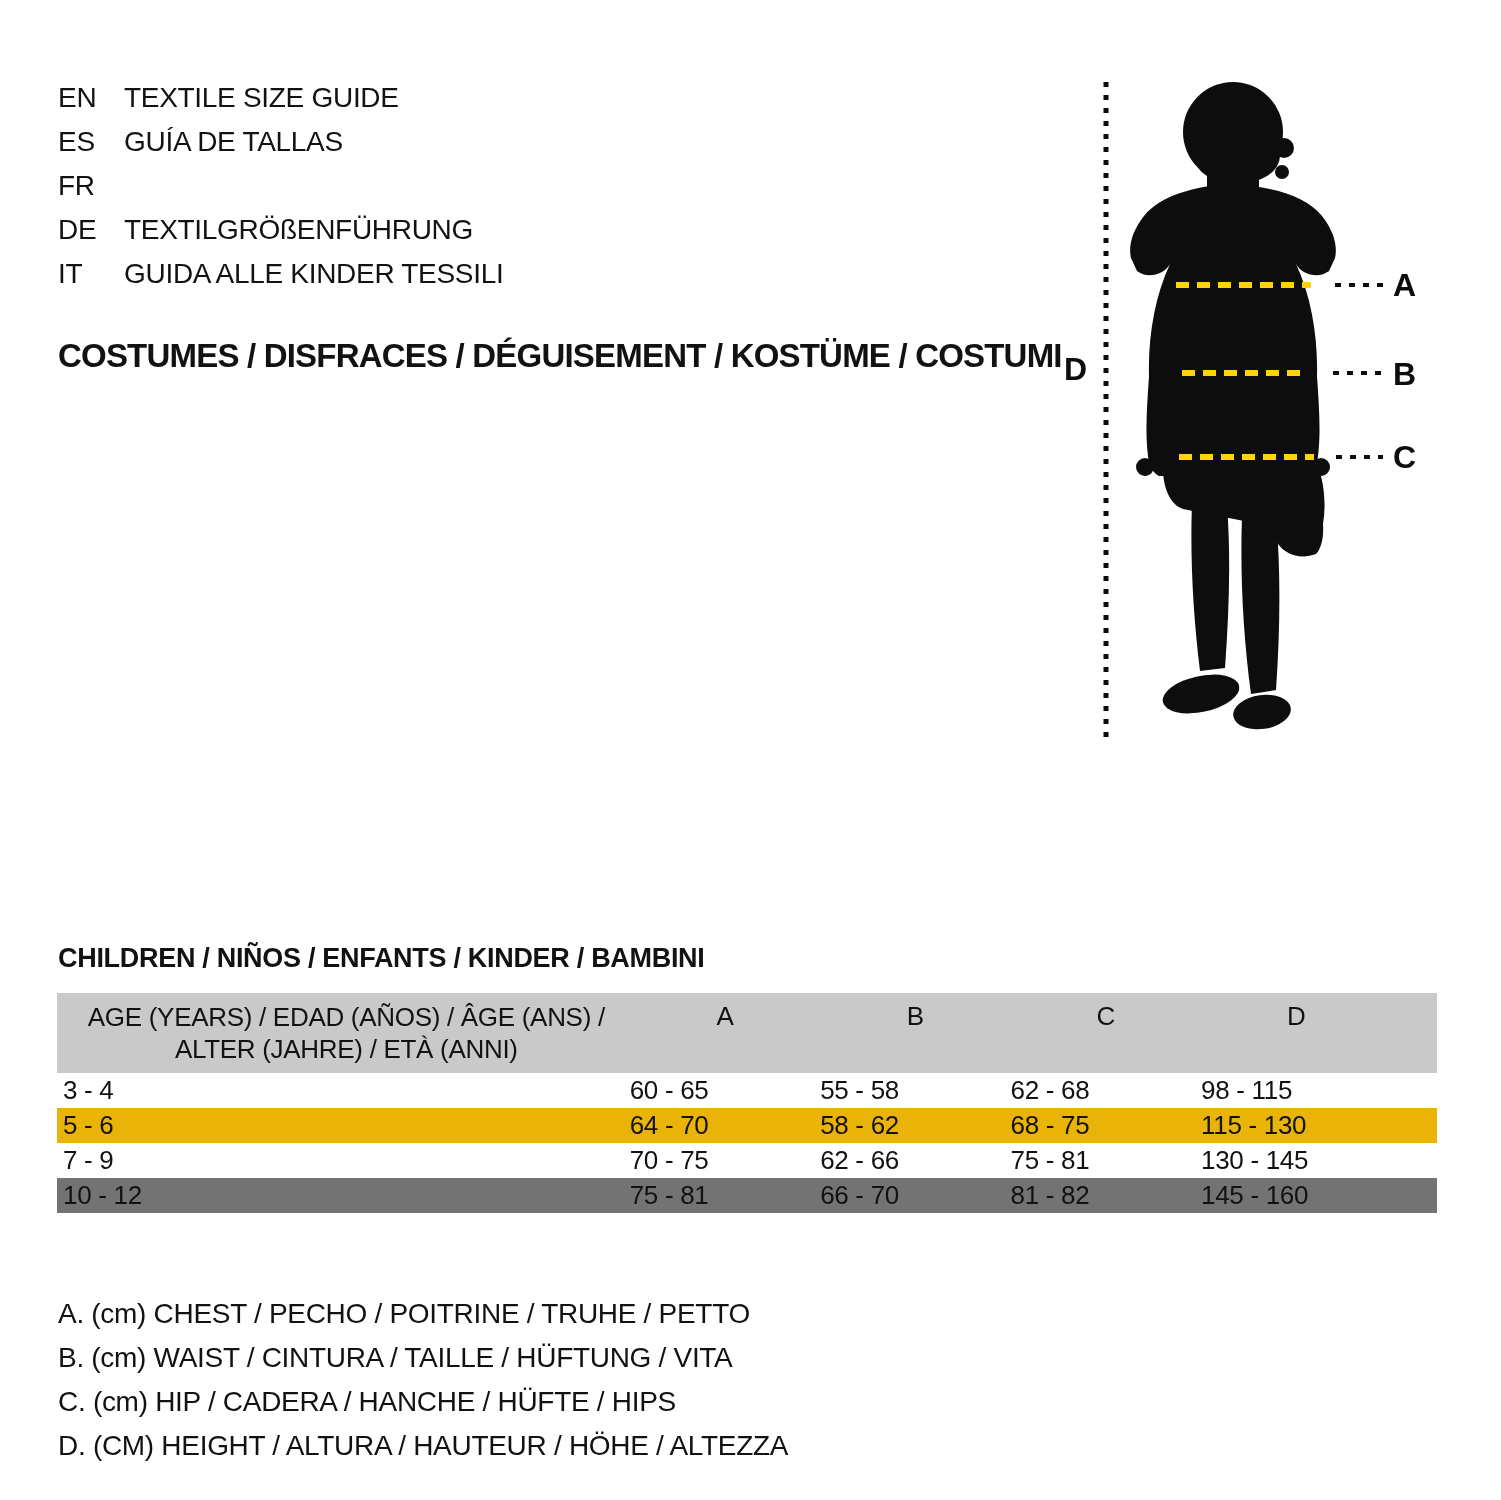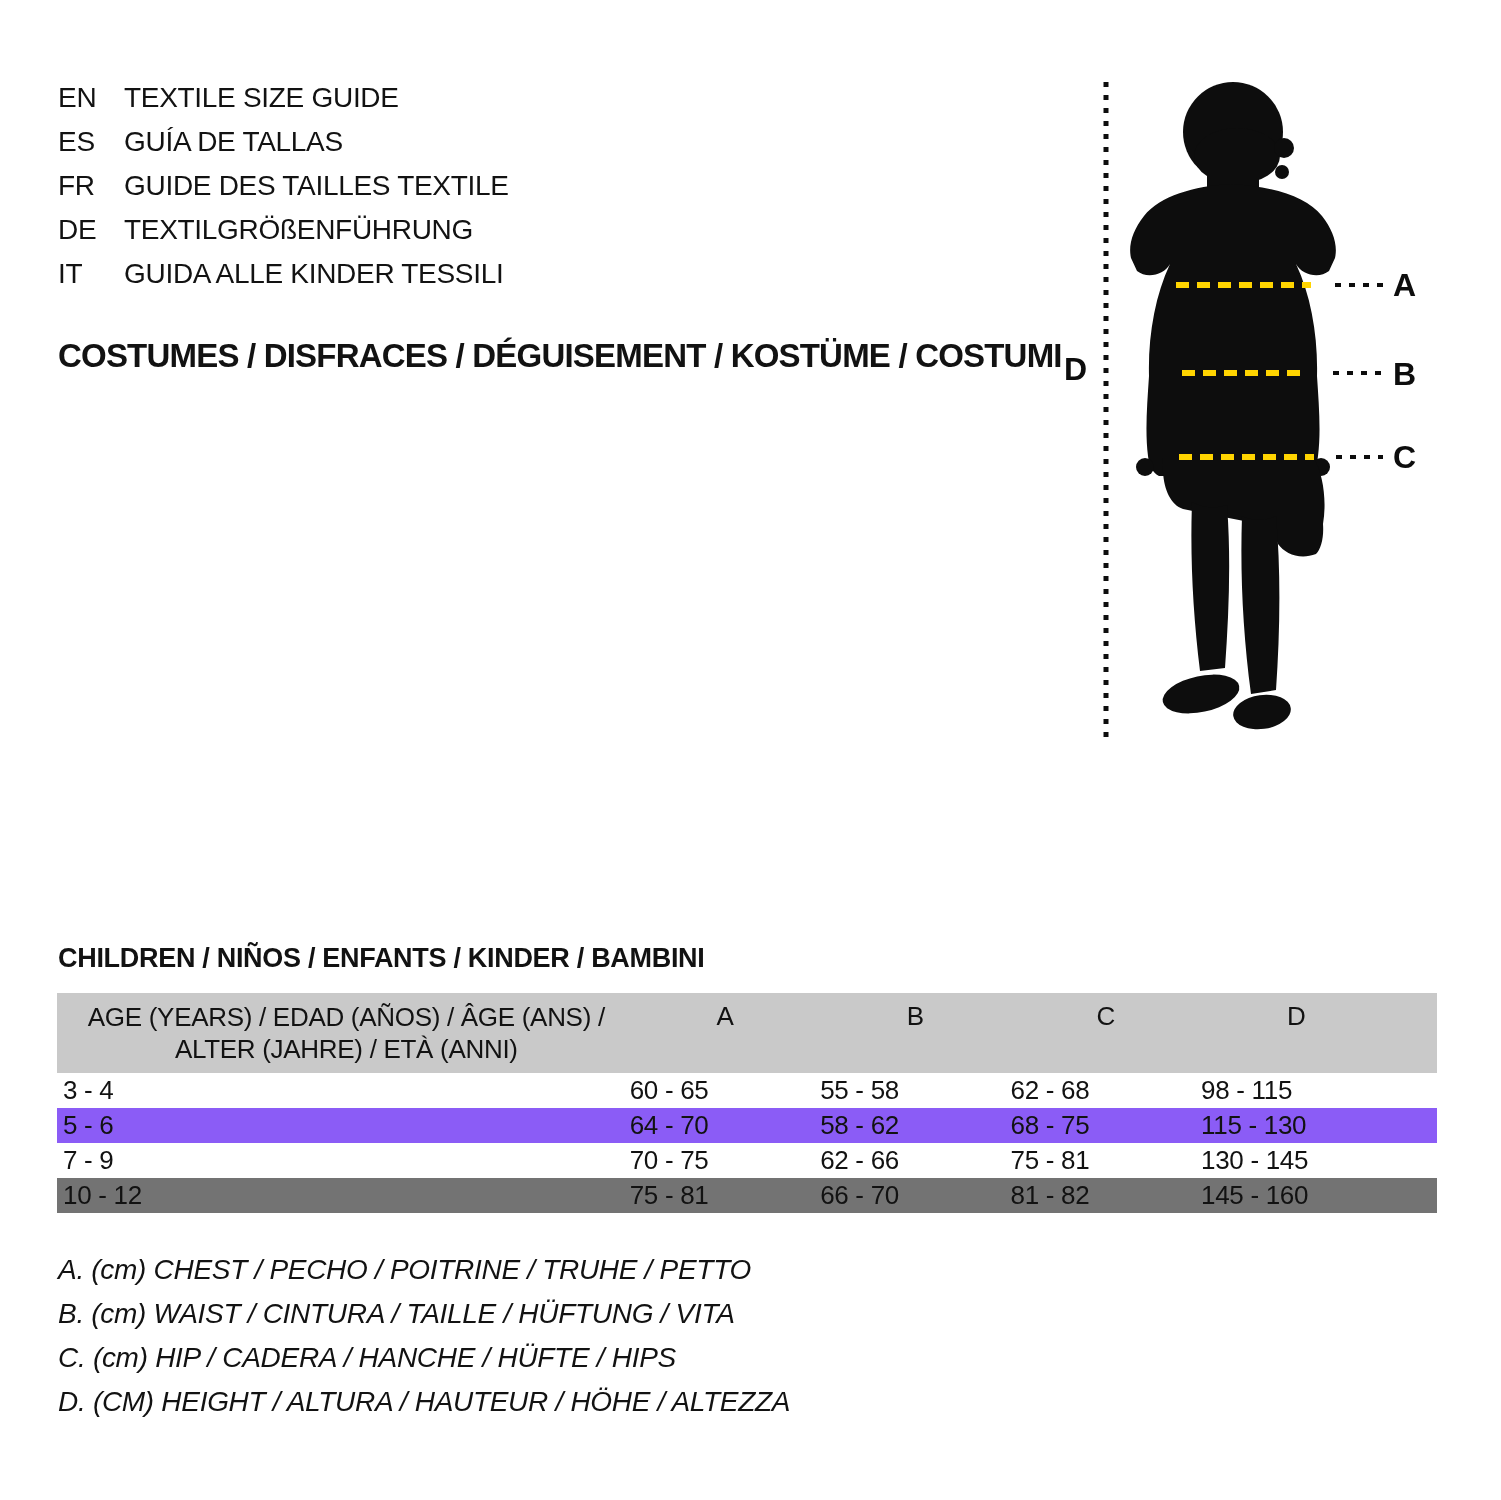--- a/index.html
+++ b/index.html
@@ -36,40 +36,39 @@
     border-collapse:collapse;table-layout:fixed;
     font-size:26px;letter-spacing:-0.3px;
   }
   .size-table th,.size-table td{padding:0;font-weight:normal;}
   .size-table thead th{height:72px;vertical-align:middle;}
   .size-table thead .age-head{text-align:center;padding-left:6px;white-space:pre-line;line-height:32px;}
   .size-table thead .col-head{text-align:center;vertical-align:top;padding-top:8px;}
   .size-table tbody td{height:35px;}
   .size-table tbody td.age-cell{text-align:left;padding-left:6px;}
   
-  .legend{position:absolute;left:58px;top:1248px;font-style:italic;}
+  .legend{position:absolute;left:58px;top:1292px;}
   .legend-line{line-height:44px;font-size:28px;letter-spacing:-0.3px;white-space:nowrap;}
 </style>
 </head>
 <body>
 
 <div class="canvas">
 
   <div class="lang-block">
     <div class="lang-row">
       <span class="lang-code">EN</span>
       <span class="lang-title">TEXTILE SIZE GUIDE</span>
     </div>
     <div class="lang-row">
       <span class="lang-code">ES</span>
       <span class="lang-title">GUÍA DE TALLAS</span>
     </div>
     <div class="lang-row">
       <span class="lang-code">FR</span>
-      <span class="lang-title">GUIDE DES TAILLES TEXTILE</span>
     </div>
     <div class="lang-row">
       <span class="lang-code">DE</span>
       <span class="lang-title">TEXTILGRÖßENFÜHRUNG</span>
     </div>
     <div class="lang-row">
       <span class="lang-code">IT</span>
       <span class="lang-title">GUIDA ALLE KINDER TESSILI</span>
     </div>
   </div>
@@ -163,21 +162,21 @@
     </thead>
     <tbody>
       <tr>
         <td class="age-cell">3 - 4</td>
         <td>60 - 65</td>
         <td>55 - 58</td>
         <td>62 - 68</td>
         <td>98 - 115</td>
         <td></td>
       </tr>
-      <tr style="background:#8b5cf6;">
+      <tr style="background:#eab308;">
         <td class="age-cell">5 - 6</td>
         <td>64 - 70</td>
         <td>58 - 62</td>
         <td>68 - 75</td>
         <td>115 - 130</td>
         <td></td>
       </tr>
       <tr>
         <td class="age-cell">7 - 9</td>
         <td>70 - 75</td>

